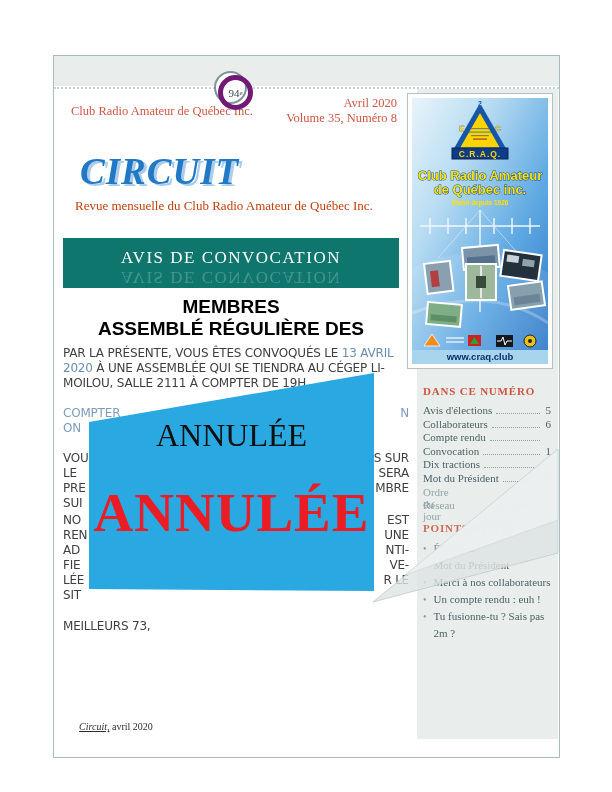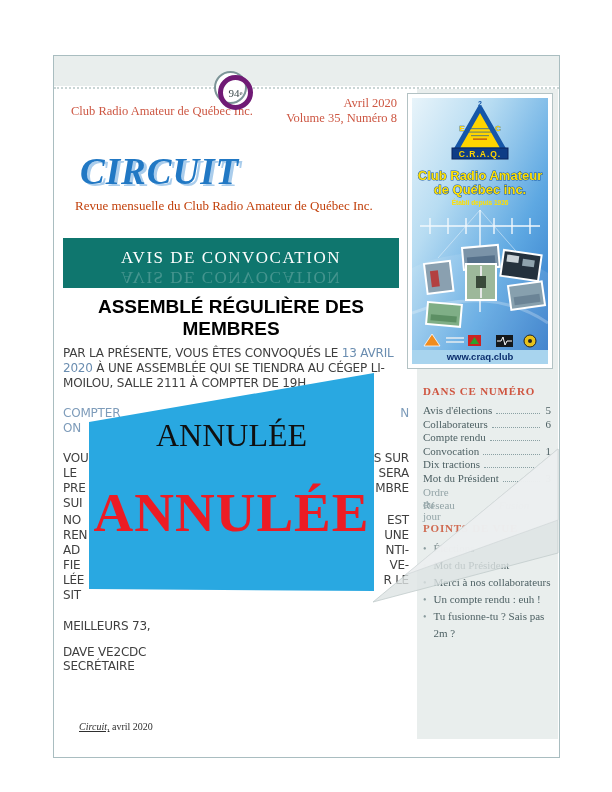--- a/index.html
+++ b/index.html
@@ -93,22 +93,22 @@
 
   <div class="masthead">CIRCUIT</div>
   <div class="subtitle">Revue mensuelle du Club Radio Amateur de Québec Inc.</div>
 
   <div class="banner">
     <div class="banner-text">AVIS DE CONVOCATION</div>
     <div class="banner-ref">AVIS DE CONVOCATION</div>
   </div>
 
   <div class="headline">
+    <div>MEMBRES</div>
     <div>ASSEMBLÉ RÉGULIÈRE DES</div>
-    <div>MEMBRES</div>
   </div>
 
   <div class="bodytxt p1">
     <span>PAR LA PRÉSENTE, VOUS ÊTES CONVOQUÉS LE </span><span class="lnk">13 AVRIL</span><br>
     <span class="lnk">2020</span><span> À UNE ASSEMBLÉE QUI SE TIENDRA AU CÉGEP LI-</span><br>
     <span>MOILOU, SALLE 2111 À COMPTER DE 19H</span>
   </div>
 
   <div class="bodytxt p2">
     <div class="occ-row">
@@ -158,24 +158,20 @@
         <span>LÉE</span>
         <span>R LE</span>
       </div>
     <div class="occ-row">
         <span>SIT</span>
         <span></span>
       </div>
   </div>
 
   <div class="bodytxt sig1">MEILLEURS 73,</div>
-  <div class="bodytxt sig2">
-    <div>DAVE VE2CDC</div>
-    <div>SECRÉTAIRE</div>
-  </div>
 
   <div class="footer">
     <span class="it">Circuit,</span><span> avril 2020</span>
   </div>
 
   <div class="side-panel"></div>
 
   <div class="poster-frame">
     <svg width="136" height="266" viewBox="0 0 136 266">
       <defs>

